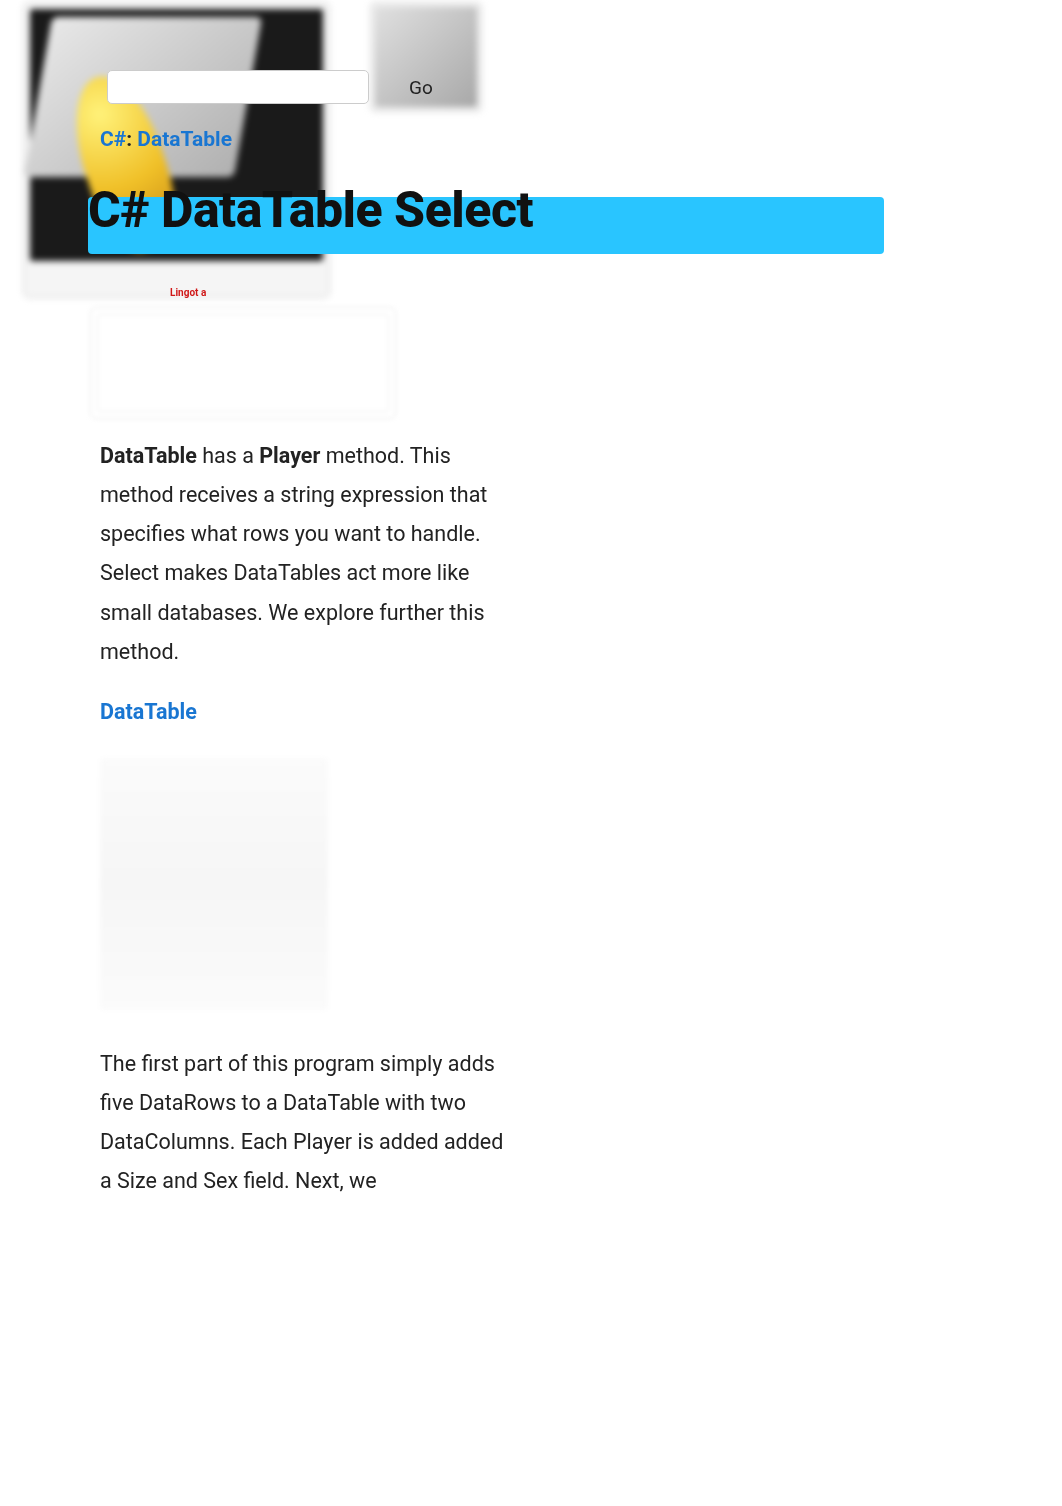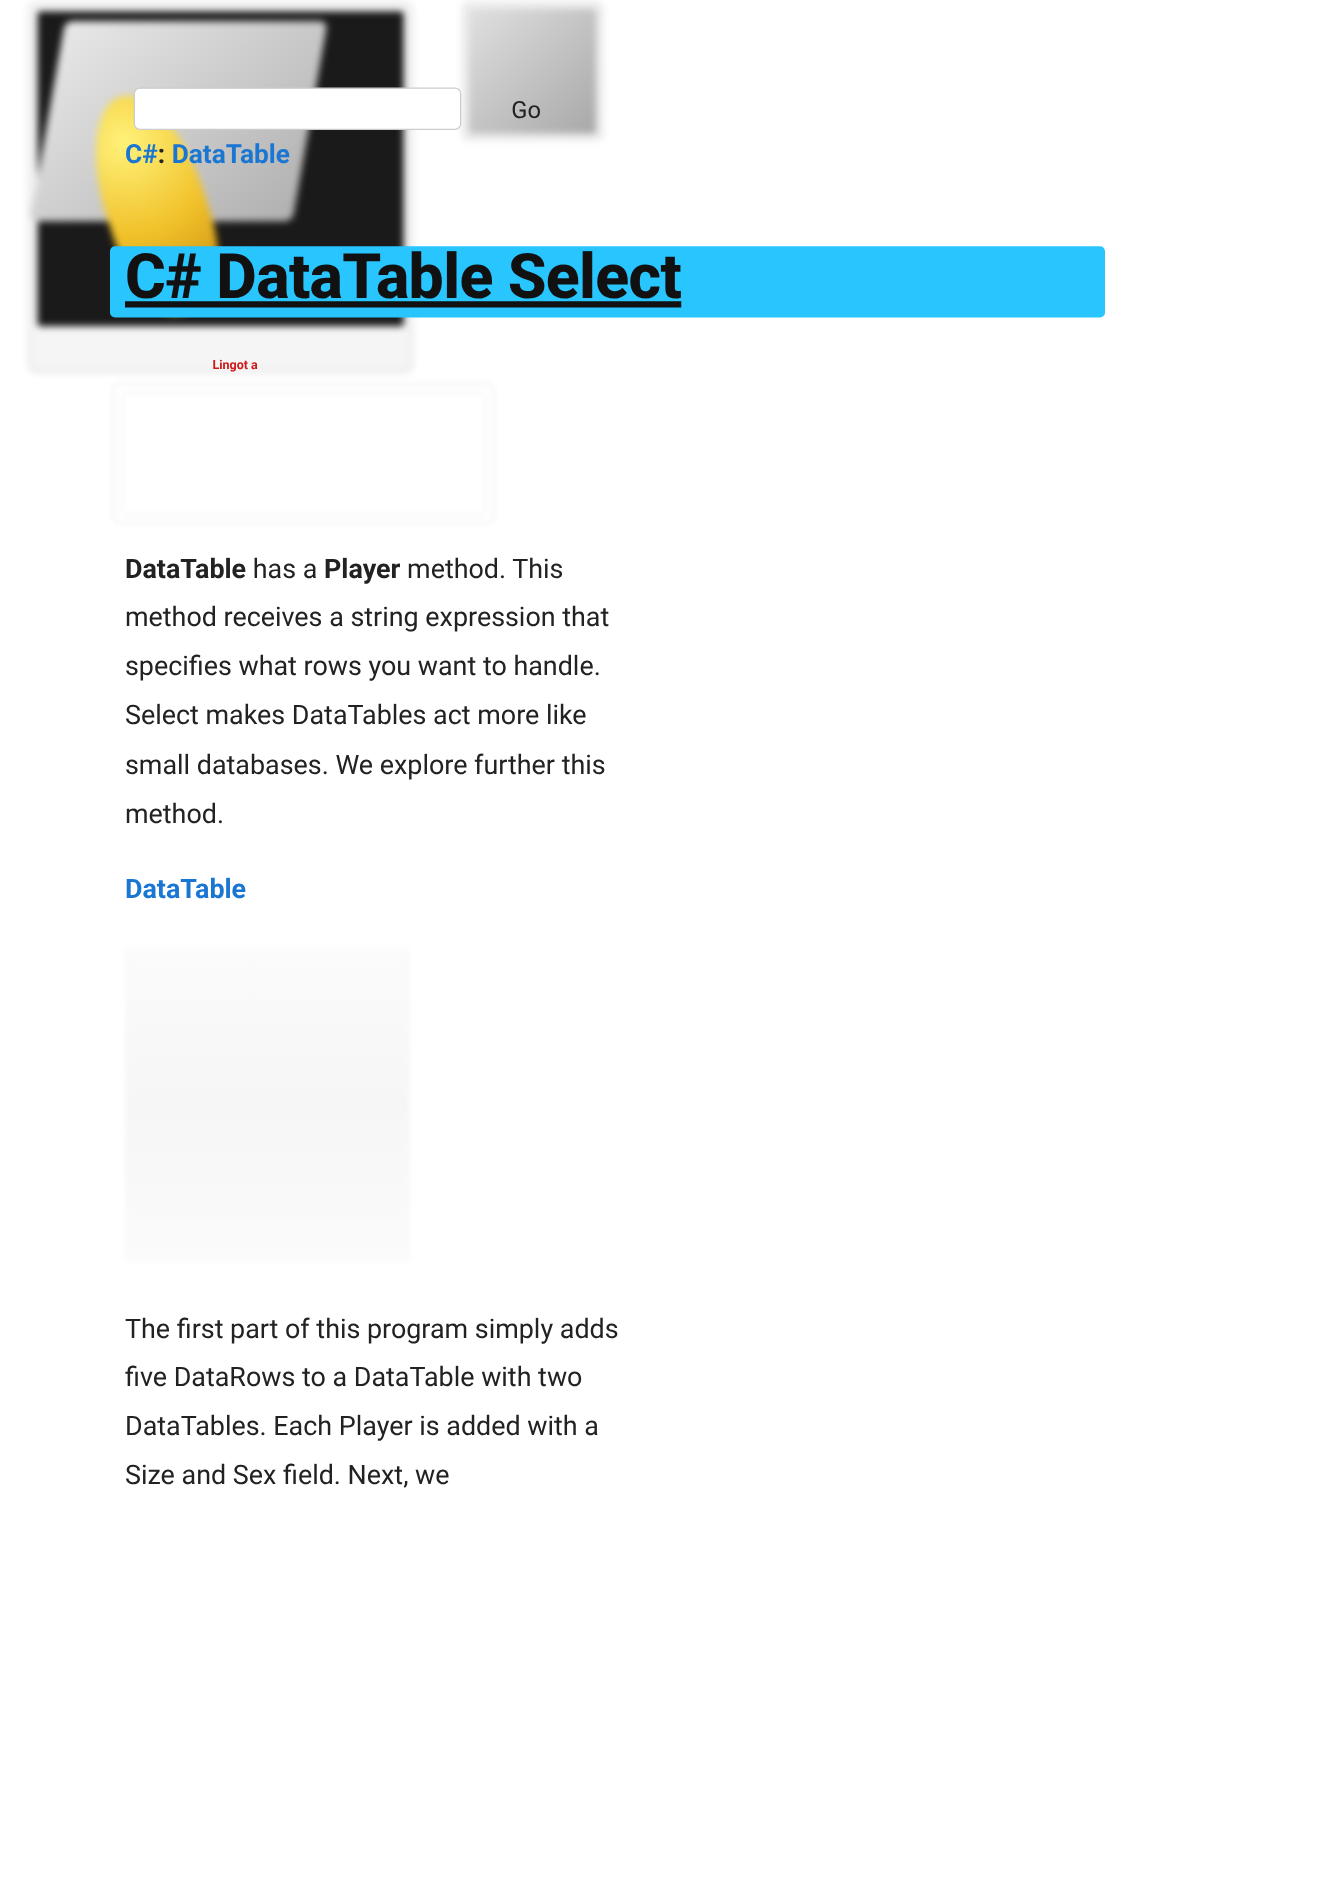--- a/index.html
+++ b/index.html
@@ -107,21 +107,21 @@
     font-size: 19px;
     color: #222;
     cursor: pointer;
     font-family: inherit;
     padding: 0;
   }
 
   
   .breadcrumb {
     position: absolute;
-    top: 112px;
+    top: 127px;
     left: 100px;
     font-size: 21px;
     font-weight: 700;
     z-index: 5;
   }
   .breadcrumb a {
     color: #1976d2;
     text-decoration: none;
   }
   .breadcrumb .sep {
@@ -137,28 +137,27 @@
     width: 796px;
     height: 57px;
     background: #29c5ff;
     border-radius: 4px;
     z-index: 1;
   }
   h1.page-title {
     position: absolute;
     top: 183px;
     left: 88px;
-    margin: 12px;
+    margin: 0;
     font-size: 50px;
     font-weight: 800;
     color: #111;
     z-index: 5;
     line-height: 1.1;
     letter-spacing: -0.5px;
-    text-decoration: underline;
   }
 
   
   .tiny-red {
     position: absolute;
     top: 287px;
     left: 170px;
     font-size: 10px;
     font-weight: 700;
     color: #d01818;
@@ -266,17 +265,17 @@
 
     <p>
       <strong>DataTable</strong><span> has a </span><strong>Player</strong><span> method. This method receives a string expression that specifies what rows you want to handle. Select makes DataTables act more like small databases. We explore further this method.</span>
     </p>
 
     <a href="#" class="inline-link">DataTable</a>
 
 
     <div class="img-placeholder-2"></div>
 
-    <p>The first part of this program simply adds five DataRows to a DataTable with two DataTables. Each Player is added with a Size and Sex field. Next, we</p>
+    <p>The first part of this program simply adds five DataRows to a DataTable with two DataColumns. Each Player is added added a Size and Sex field. Next, we</p>
 
   </div>
 
 </div>
 
 </body></html>

